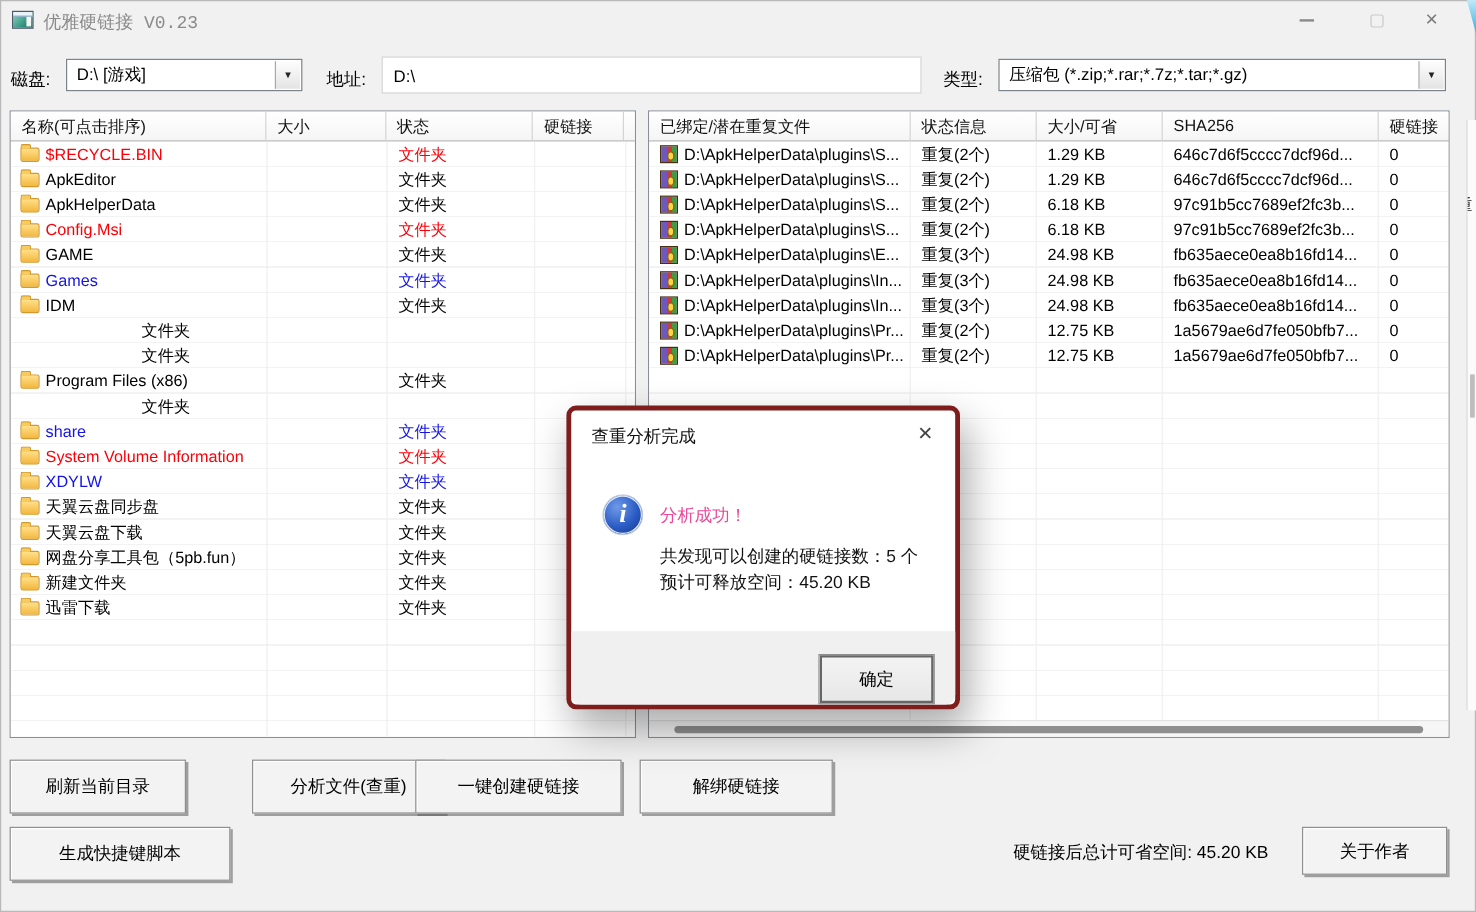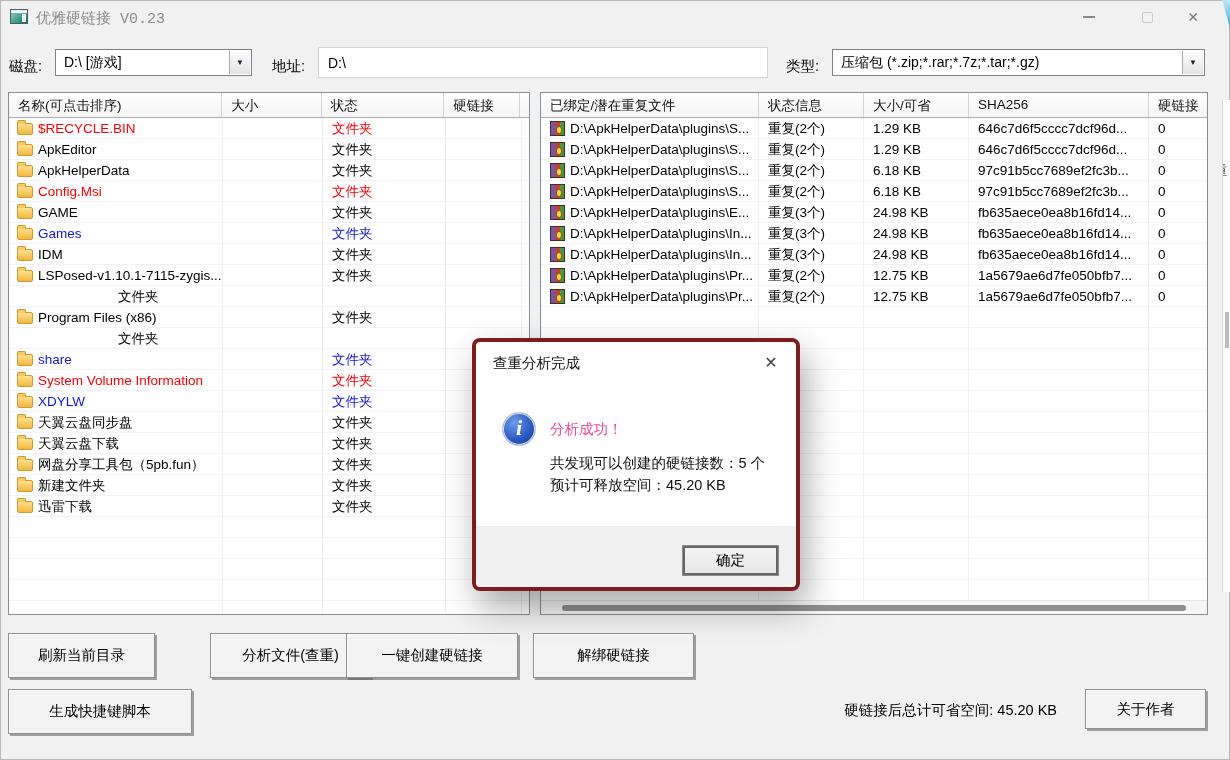--- a/index.html
+++ b/index.html
@@ -88,21 +88,21 @@
     background:#f0f0f0; border-top:1px solid #ececec; border-radius:0 0 8px 8px; }
   .info-icon { position:absolute; left:26px; top:70px; width:34px; height:34px; border-radius:50%;
     background:radial-gradient(circle at 35% 30%,#6f9ae8,#2a5bc4 55%,#16357f);
     border:1px solid #b9c6dd; box-shadow:inset 0 0 0 1px #dfe8f5;
     display:flex; align-items:center; justify-content:center; }
   .info-icon span { color:#fff; font-family:"Liberation Serif","DejaVu Serif",serif;
     font-style:italic; font-weight:bold; font-size:22px; line-height:1; margin-top:-2px; }
   .dlg-msg   { position:absolute; left:74px; top:78px;  font-size:14.5px; color:#ec4899; }
   .dlg-line1 { position:absolute; left:74px; top:112px; font-size:14.5px; color:#111; }
   .dlg-line2 { position:absolute; left:74px; top:134px; font-size:14.5px; color:#111; }
-  .ok-btn { position:absolute; left:206px; top:203px; width:97px; height:31px;
+  .ok-btn { position:absolute; left:206px; top:203px; width:97px; height:42px;
     background:linear-gradient(#f4f4f4,#e6e6e6); border:1px solid #8c8c8c;
     box-shadow:inset 0 0 0 2px #666; font-size:14.5px; display:flex; align-items:center; justify-content:center; }
 
   
   .big-btn { position:absolute; background:#f3f3f3; border:1px solid #8f8f8f;
     box-shadow:inset 1px 1px 0 #ffffff, 2px 2px 0 rgba(90,90,90,0.55);
     display:flex; align-items:center; justify-content:center; font-size:14.5px; color:#000; }
   .btn-refresh { left:8px;    top:633px; width:147px; height:45px; }
   .btn-analyze { left:170px;  top:633px; width:161px; height:45px;margin-left:40px; }
   .btn-create  { left:346px;  top:633px; width:172px; height:45px; }
@@ -213,24 +213,20 @@
       <div class="lrow" data-color="black">
         <div class="lcell lw-name c-name">
           <span class="folder-icon"></span>
           <span>IDM</span>
         </div>
         <div class="lcell lw-size"></div>
         <div class="lcell lw-status c-status">文件夹</div>
         <div class="lcell lw-link"></div>
       </div>
       <div class="lrow" data-color="black">
-        <div class="lcell lw-name c-name">
-          <span class="folder-icon"></span>
-          <span>LSPosed-v1.10.1-7115-zygis...</span>
-        </div>
         <div class="lcell lw-size"></div>
         <div class="lcell lw-status c-status">文件夹</div>
         <div class="lcell lw-link"></div>
       </div>
       <div class="lrow" data-color="black">
         <div class="lcell lw-size"></div>
         <div class="lcell lw-status c-status">文件夹</div>
         <div class="lcell lw-link"></div>
       </div>
       <div class="lrow" data-color="black">

